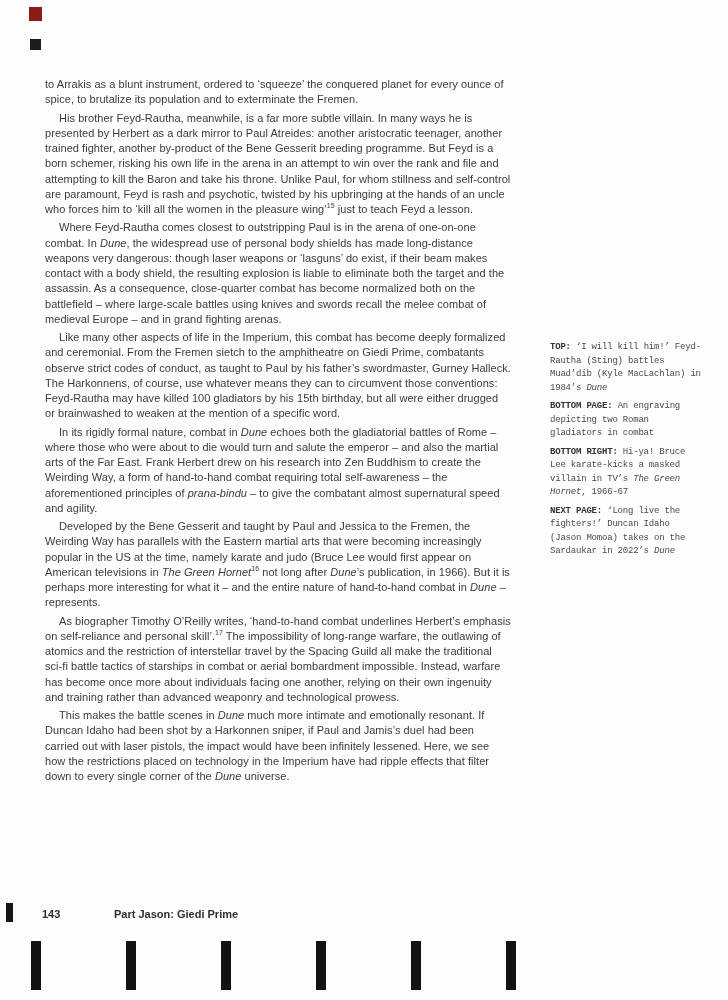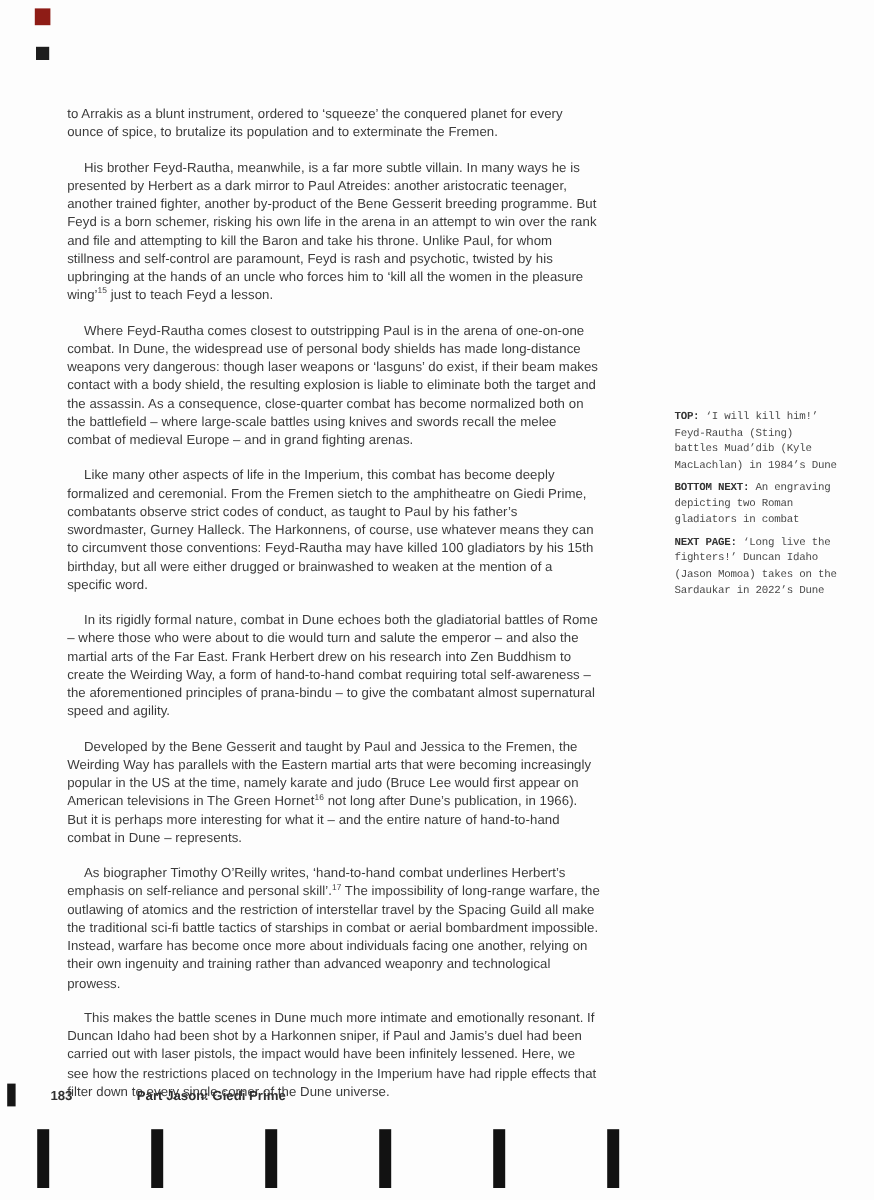--- a/index.html
+++ b/index.html
@@ -8,30 +8,30 @@
     background:#fdfdfd;
     font-family:"Liberation Sans",sans-serif;
   }
   .page{position:absolute;inset:0;}
   
   .body-col{
     position:absolute;left:42px;top:74px;width:472px;
     font-size:11px;line-height:15.25px;color:#3b3b3b;
     text-align:left;letter-spacing:0.05px;
   }
-  .body-col p{margin:14px;}
+  .body-col p{margin:3px;}
   .body-col p.ind{text-indent:14px;}
   
   .caption-col{
     position:absolute;left:550px;top:341px;width:152px;
     font-family:"Liberation Mono","DejaVu Sans Mono",monospace;
     font-size:9px;line-height:13.5px;color:#4a4a4a;letter-spacing:-0.2px;
   }
-  .caption-col p{margin:0 0 5px 12px;}
-  .it{}
+  .caption-col p{margin:0 0 5px 0;}
+  .it{font-style:italic;}
   .b{font-weight:bold;color:#333;}
   .sup{vertical-align:super;font-size:7px;line-height:0;}
   
   .footer{
     position:absolute;left:42px;top:908px;width:470px;
     font-size:11px;font-weight:bold;color:#2f2f2f;
   }
   .footer .section{position:absolute;left:72px;top:0;}
   
   .mark{position:absolute;}
@@ -47,26 +47,27 @@
       <p class="ind"><span>Where Feyd-Rautha comes closest to outstripping Paul is in the arena of one-on-one combat. In </span><span class="it">Dune</span><span>, the widespread use of personal body shields has made long-distance weapons very dangerous: though laser weapons or ‘lasguns’ do exist, if their beam makes contact with a body shield, the resulting explosion is liable to eliminate both the target and the assassin. As a consequence, close-quarter combat has become normalized both on the battlefield – where large-scale battles using knives and swords recall the melee combat of medieval Europe – and in grand fighting arenas.</span></p>
       <p class="ind"><span>Like many other aspects of life in the Imperium, this combat has become deeply formalized and ceremonial. From the Fremen sietch to the amphitheatre on Giedi Prime, combatants observe strict codes of conduct, as taught to Paul by his father’s swordmaster, Gurney Halleck. The Harkonnens, of course, use whatever means they can to circumvent those conventions: Feyd-Rautha may have killed 100 gladiators by his 15th birthday, but all were either drugged or brainwashed to weaken at the mention of a specific word.</span></p>
       <p class="ind"><span>In its rigidly formal nature, combat in </span><span class="it">Dune</span><span> echoes both the gladiatorial battles of Rome – where those who were about to die would turn and salute the emperor – and also the martial arts of the Far East. Frank Herbert drew on his research into Zen Buddhism to create the Weirding Way, a form of hand-to-hand combat requiring total self-awareness – the aforementioned principles of </span><span class="it">prana-bindu</span><span> – to give the combatant almost supernatural speed and agility.</span></p>
       <p class="ind"><span>Developed by the Bene Gesserit and taught by Paul and Jessica to the Fremen, the Weirding Way has parallels with the Eastern martial arts that were becoming increasingly popular in the US at the time, namely karate and judo (Bruce Lee would first appear on American televisions in </span><span class="it">The Green Hornet</span><span class="sup">16</span><span> not long after </span><span class="it">Dune</span><span>’s publication, in 1966). But it is perhaps more interesting for what it – and the entire nature of hand-to-hand combat in </span><span class="it">Dune</span><span> – represents.</span></p>
       <p class="ind"><span>As biographer Timothy O’Reilly writes, ‘hand-to-hand combat underlines Herbert’s emphasis on self-reliance and personal skill’.</span><span class="sup">17</span><span> The impossibility of long-range warfare, the outlawing of atomics and the restriction of interstellar travel by the Spacing Guild all make the traditional sci-fi battle tactics of starships in combat or aerial bombardment impossible. Instead, warfare has become once more about individuals facing one another, relying on their own ingenuity and training rather than advanced weaponry and technological prowess.</span></p>
       <p class="ind"><span>This makes the battle scenes in </span><span class="it">Dune</span><span> much more intimate and emotionally resonant. If Duncan Idaho had been shot by a Harkonnen sniper, if Paul and Jamis’s duel had been carried out with laser pistols, the impact would have been infinitely lessened. Here, we see how the restrictions placed on technology in the Imperium have had ripple effects that filter down to every single corner of the </span><span class="it">Dune</span><span> universe.</span></p>
     </div>
 
   <div class="caption-col" id="caption-col">
       <p><span class="b">TOP: </span><span>‘I will kill him!’ Feyd-Rautha (Sting) battles Muad’dib (Kyle MacLachlan) in 1984’s </span><span class="it">Dune</span></p>
-      <p><span class="b">BOTTOM NEXT: </span><span>An engraving depicting two Roman gladiators in combat</span></p>
+      <p><span class="b">BOTTOM PAGE: </span><span>An engraving depicting two Roman gladiators in combat</span></p>
+      <p><span class="b">BOTTOM RIGHT: </span><span>Hi-ya! Bruce Lee karate-kicks a masked villain in TV’s </span><span class="it">The Green Hornet</span><span>, 1966-67</span></p>
       <p><span class="b">NEXT PAGE: </span><span>‘Long live the fighters!’ Duncan Idaho (Jason Momoa) takes on the Sardaukar in 2022’s </span><span class="it">Dune</span></p>
     </div>
 
   <div class="footer">
-    <span class="pagenum">183</span>
+    <span class="pagenum">143</span>
     <span class="section">Part Jason: Giedi Prime</span>
   </div>
 
   <div id="marks-layer">
       <div class="mark" style="left: 29px; top: 7px; width: 13px; height: 14px; background: rgb(142, 28, 22);"></div>
       <div class="mark" style="left: 30px; top: 39px; width: 11px; height: 11px; background: rgb(29, 29, 29);"></div>
       <div class="mark" style="left: 6px; top: 903px; width: 7px; height: 19px; background: rgb(22, 22, 22);"></div>
       <div class="mark" style="left: 31px; top: 941px; width: 10px; height: 49px; background: rgb(18, 18, 18);"></div>
       <div class="mark" style="left: 126px; top: 941px; width: 10px; height: 49px; background: rgb(18, 18, 18);"></div>
       <div class="mark" style="left: 221px; top: 941px; width: 10px; height: 49px; background: rgb(18, 18, 18);"></div>

